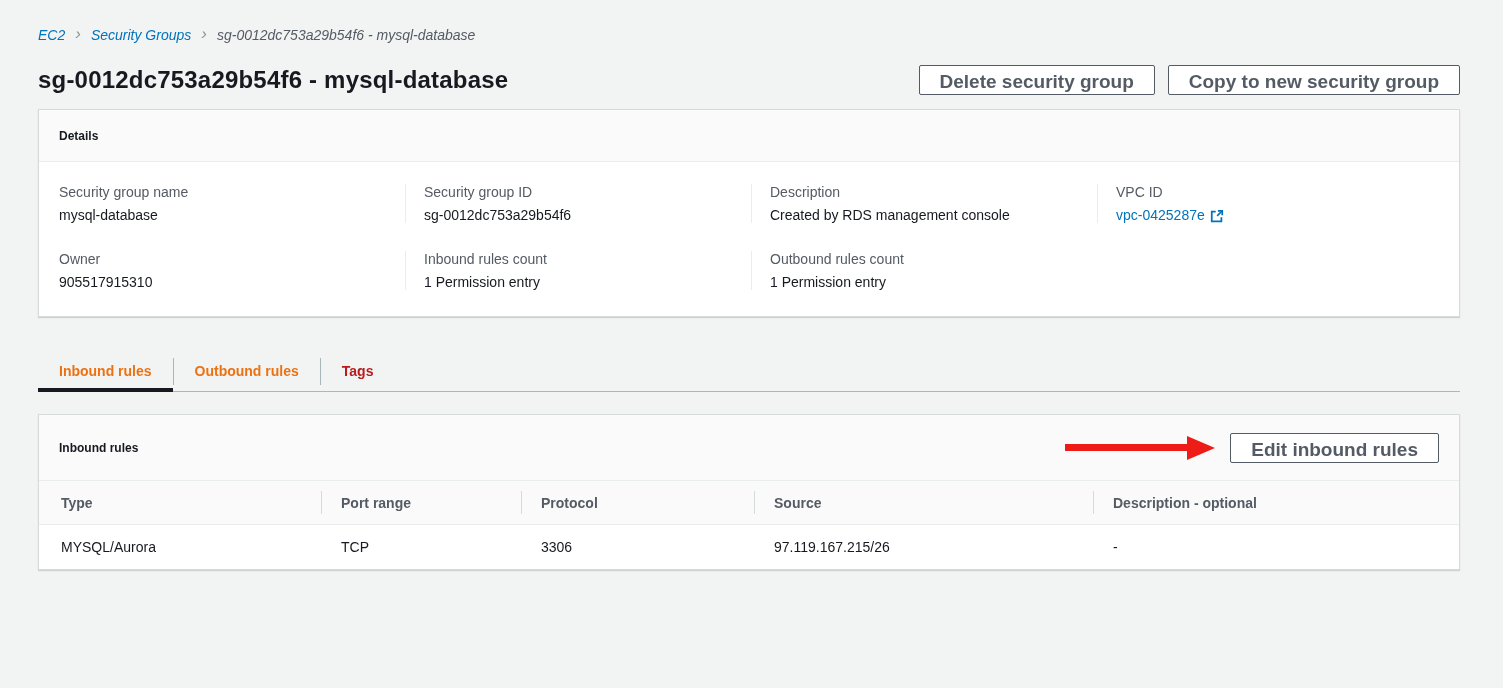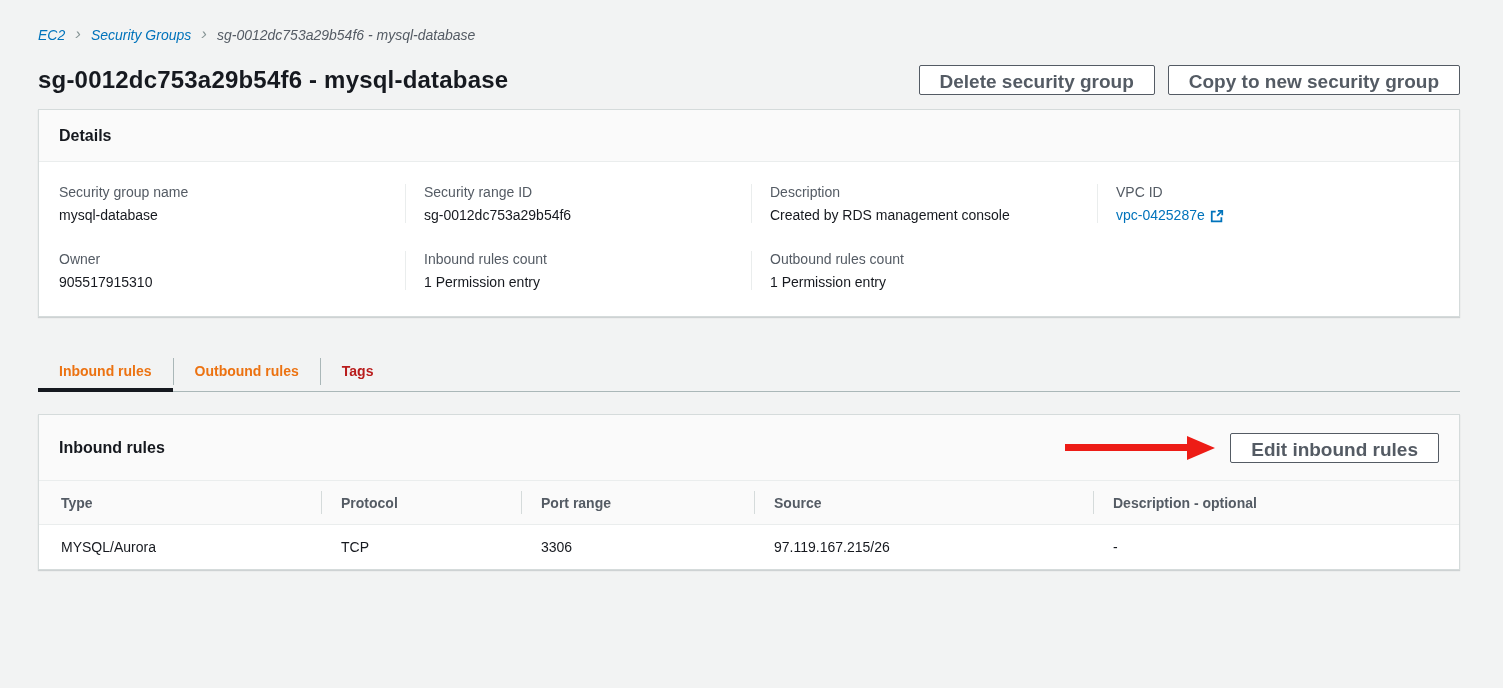--- a/index.html
+++ b/index.html
@@ -45,21 +45,21 @@
     margin-top: 14px;
   }
   .panel-header {
     background: #fafafa;
     border-bottom: 1px solid #eaeded;
     padding: 0 20px;
     display: flex;
     align-items: center;
     justify-content: space-between;
   }
-  .panel-title { font-size: 16px; font-weight: 700; color: #16191f; }
+  .panel-title { font-size: 12px; font-weight: 700; color: #16191f; }
 
   
   .details-header { height: 52px; }
   .details-body { padding: 22px 16px 26px 20px; display: grid; grid-template-columns: repeat(4, 1fr); row-gap: 28px; }
   .field { padding-right: 14px; }
   .field.sep { border-left: 1px solid #eaeded; padding-left: 18px; }
   .field-label { color: #545b64; margin-bottom: 7px; }
   .field-value { color: #16191f; }
   .link { color: #0073bb; cursor: pointer; display: inline-flex; align-items: flex-end; gap: 5px; }
   .ext-icon { width: 14px; height: 14px; display: inline-block; }
@@ -127,21 +127,21 @@
   <div class="panel">
     <div class="panel-header details-header">
       <span class="panel-title">Details</span>
     </div>
     <div class="details-body">
       <div class="field">
         <div class="field-label">Security group name</div>
         <div class="field-value">mysql-database</div>
       </div>
       <div class="field sep">
-        <div class="field-label">Security range ID</div>
+        <div class="field-label">Security group ID</div>
         <div class="field-value">sg-0012dc753a29b54f6</div>
       </div>
       <div class="field sep">
         <div class="field-label">Description</div>
         <div class="field-value">Created by RDS management console</div>
       </div>
       <div class="field sep">
         <div class="field-label">VPC ID</div>
         <div class="field-value">
           <span class="link">
@@ -186,22 +186,22 @@
         <div class="arrow">
           <div class="arrow-tail"></div>
           <div class="arrow-head"></div>
         </div>
         <button class="btn">Edit inbound rules</button>
       </div>
     </div>
 
     <div class="tbl-header">
       <div class="th">Type</div>
+      <div class="th">Port range</div>
       <div class="th">Protocol</div>
-      <div class="th">Port range</div>
       <div class="th">Source</div>
       <div class="th">Description - optional</div>
     </div>
 
     <div class="tbl-row">
       <div class="td">MYSQL/Aurora</div>
       <div class="td">TCP</div>
       <div class="td">3306</div>
       <div class="td">97.119.167.215/26</div>
       <div class="td">-</div>

